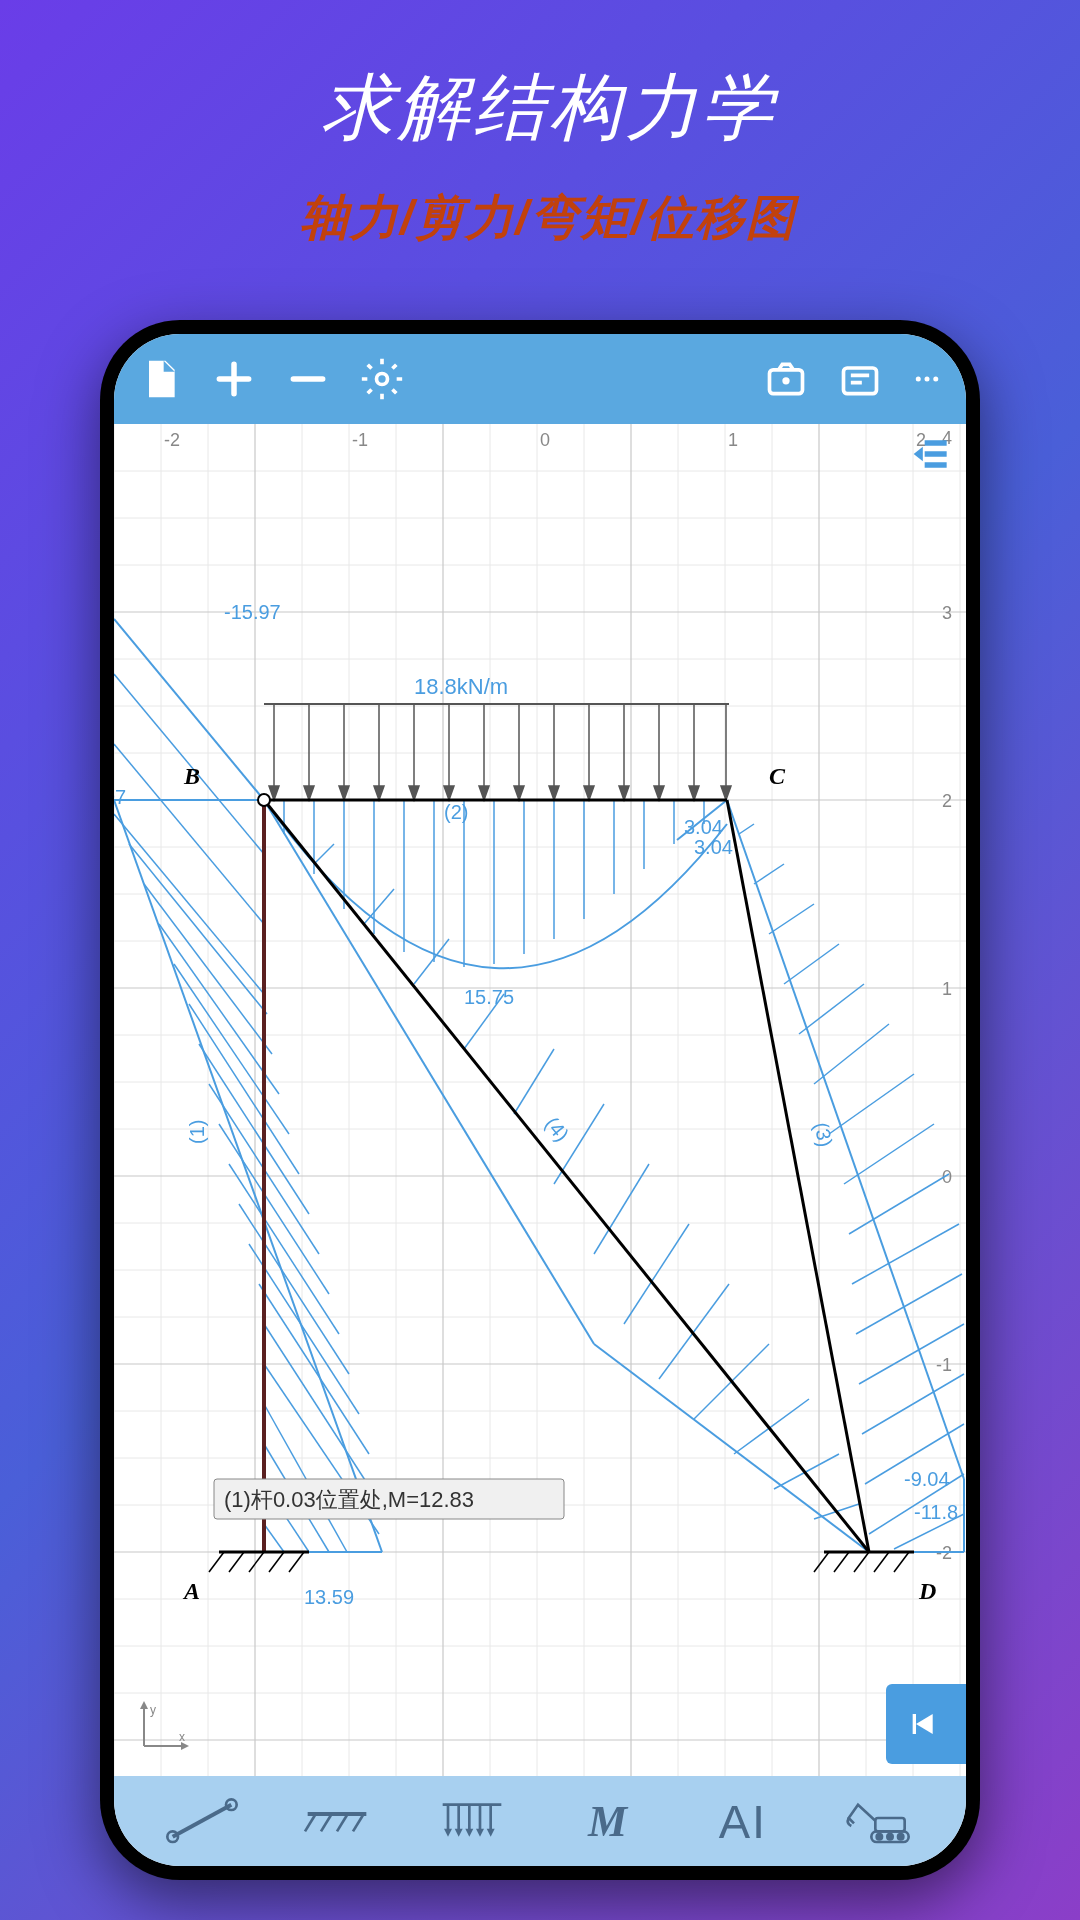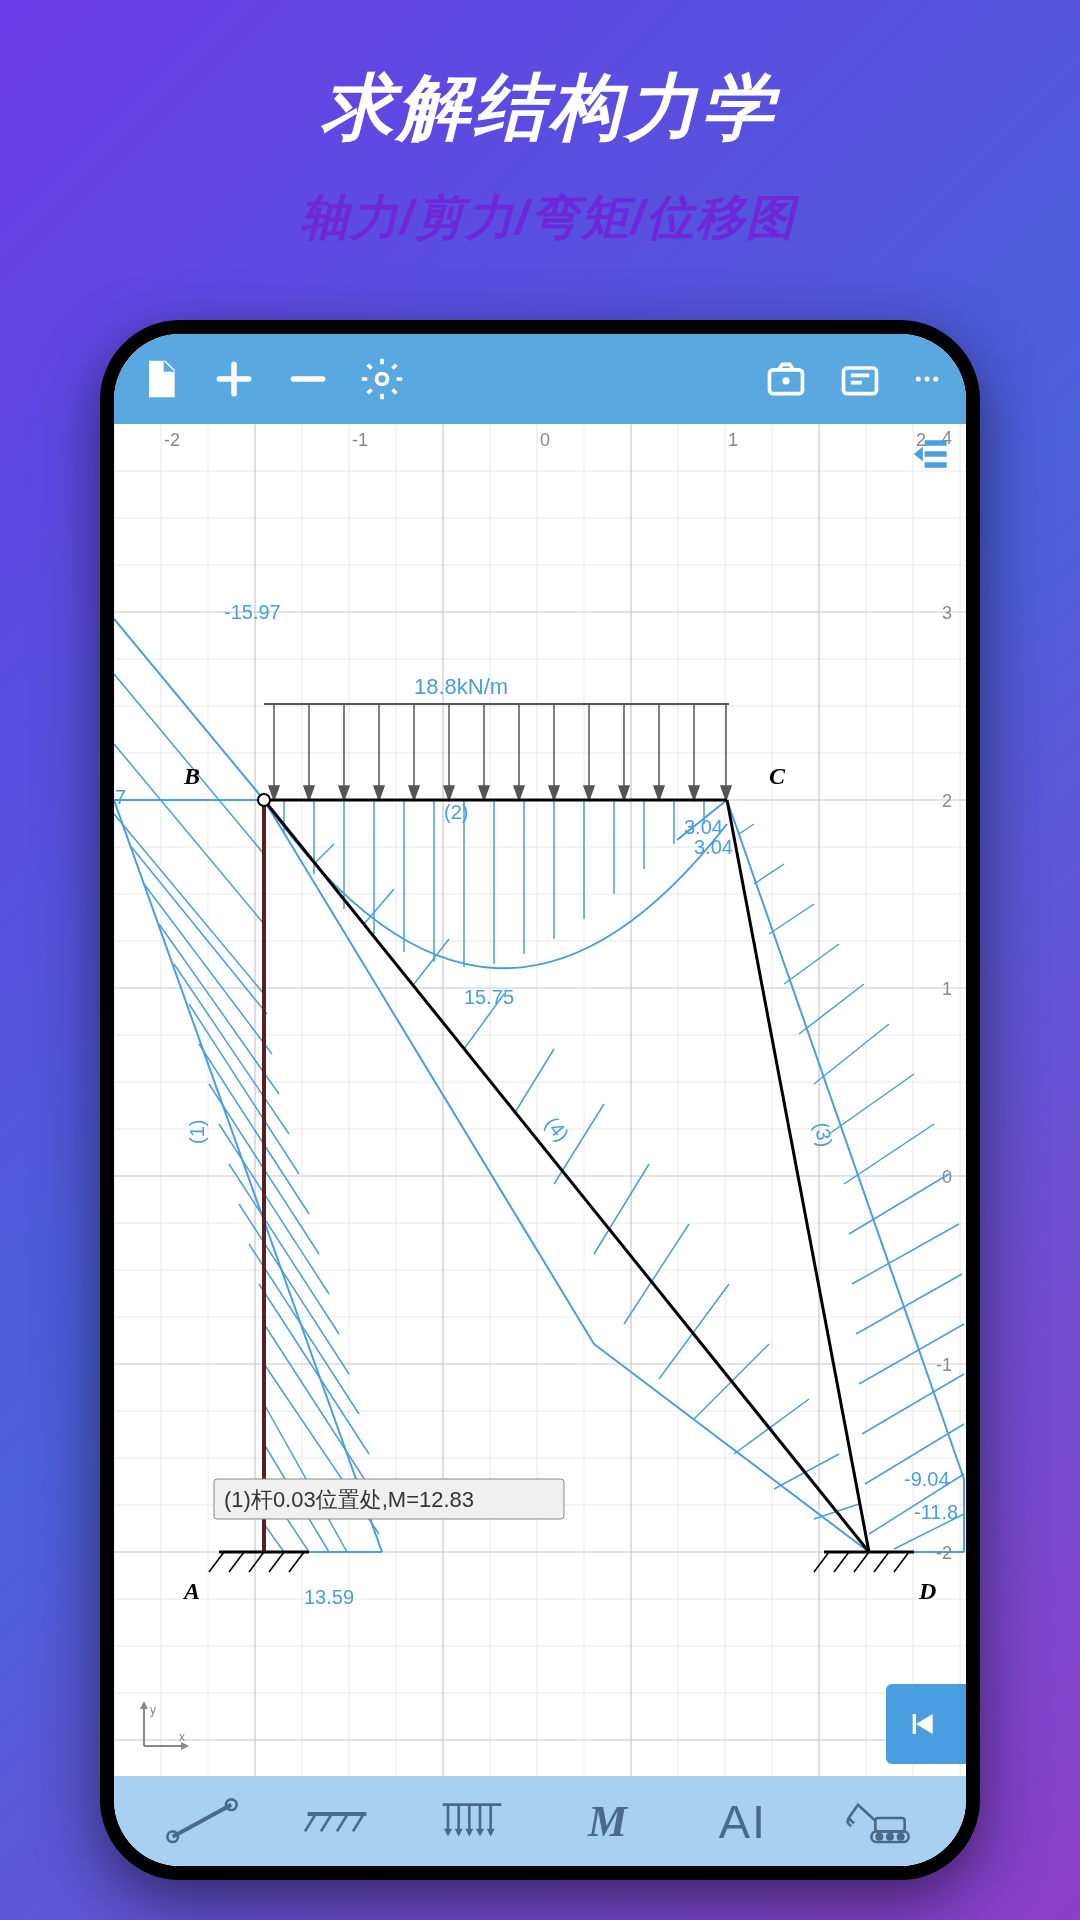--- a/index.html
+++ b/index.html
@@ -8,29 +8,29 @@
   height: 1920px;
   background: linear-gradient(135deg, #6a3de8 0%, #4a5fd8 50%, #8b3ec8 100%);
   font-family: "Microsoft YaHei", sans-serif;
   overflow: hidden;
   position: relative;
 }
 .promo-title {
   text-align: center;
   color: #fff;
   font-size: 72px;
-  font-weight: bold;
+  font-weight: normal;
   font-style: italic;
   padding-top: 60px;
   letter-spacing: 4px;
   padding-left: 19px;
 }
 .promo-subtitle {
   text-align: center;
-  color: #6d28d9;
+  color: #c2410c;
   font-size: 48px;
   font-weight: bold;
   font-style: italic;
   margin-top: 30px;
   letter-spacing: 2px;
   margin-left: 16px;
 }
 .phone-frame {
   position: absolute;
   top: 320px;

